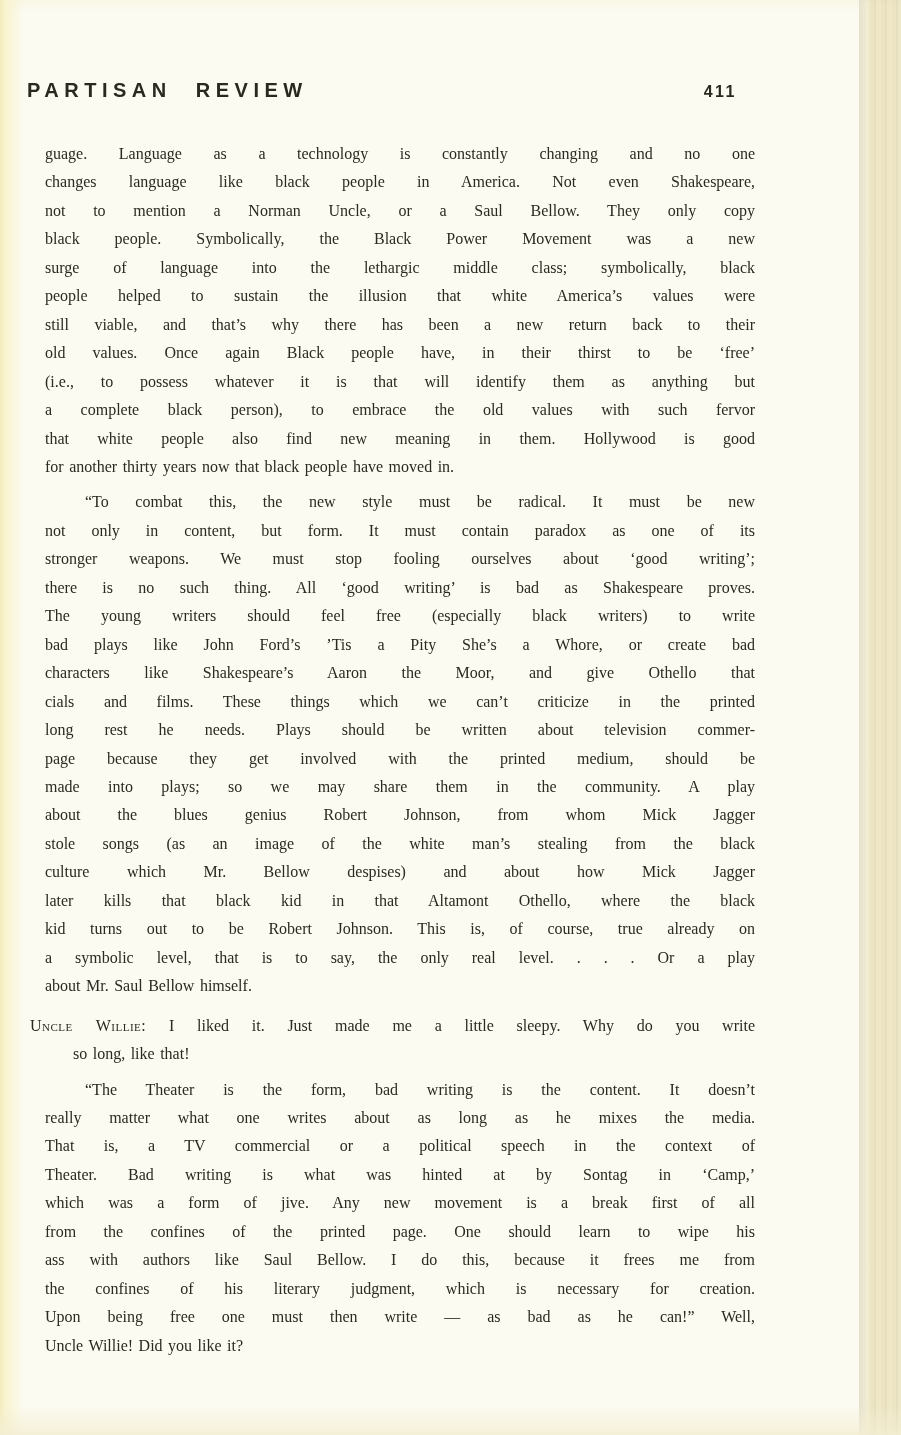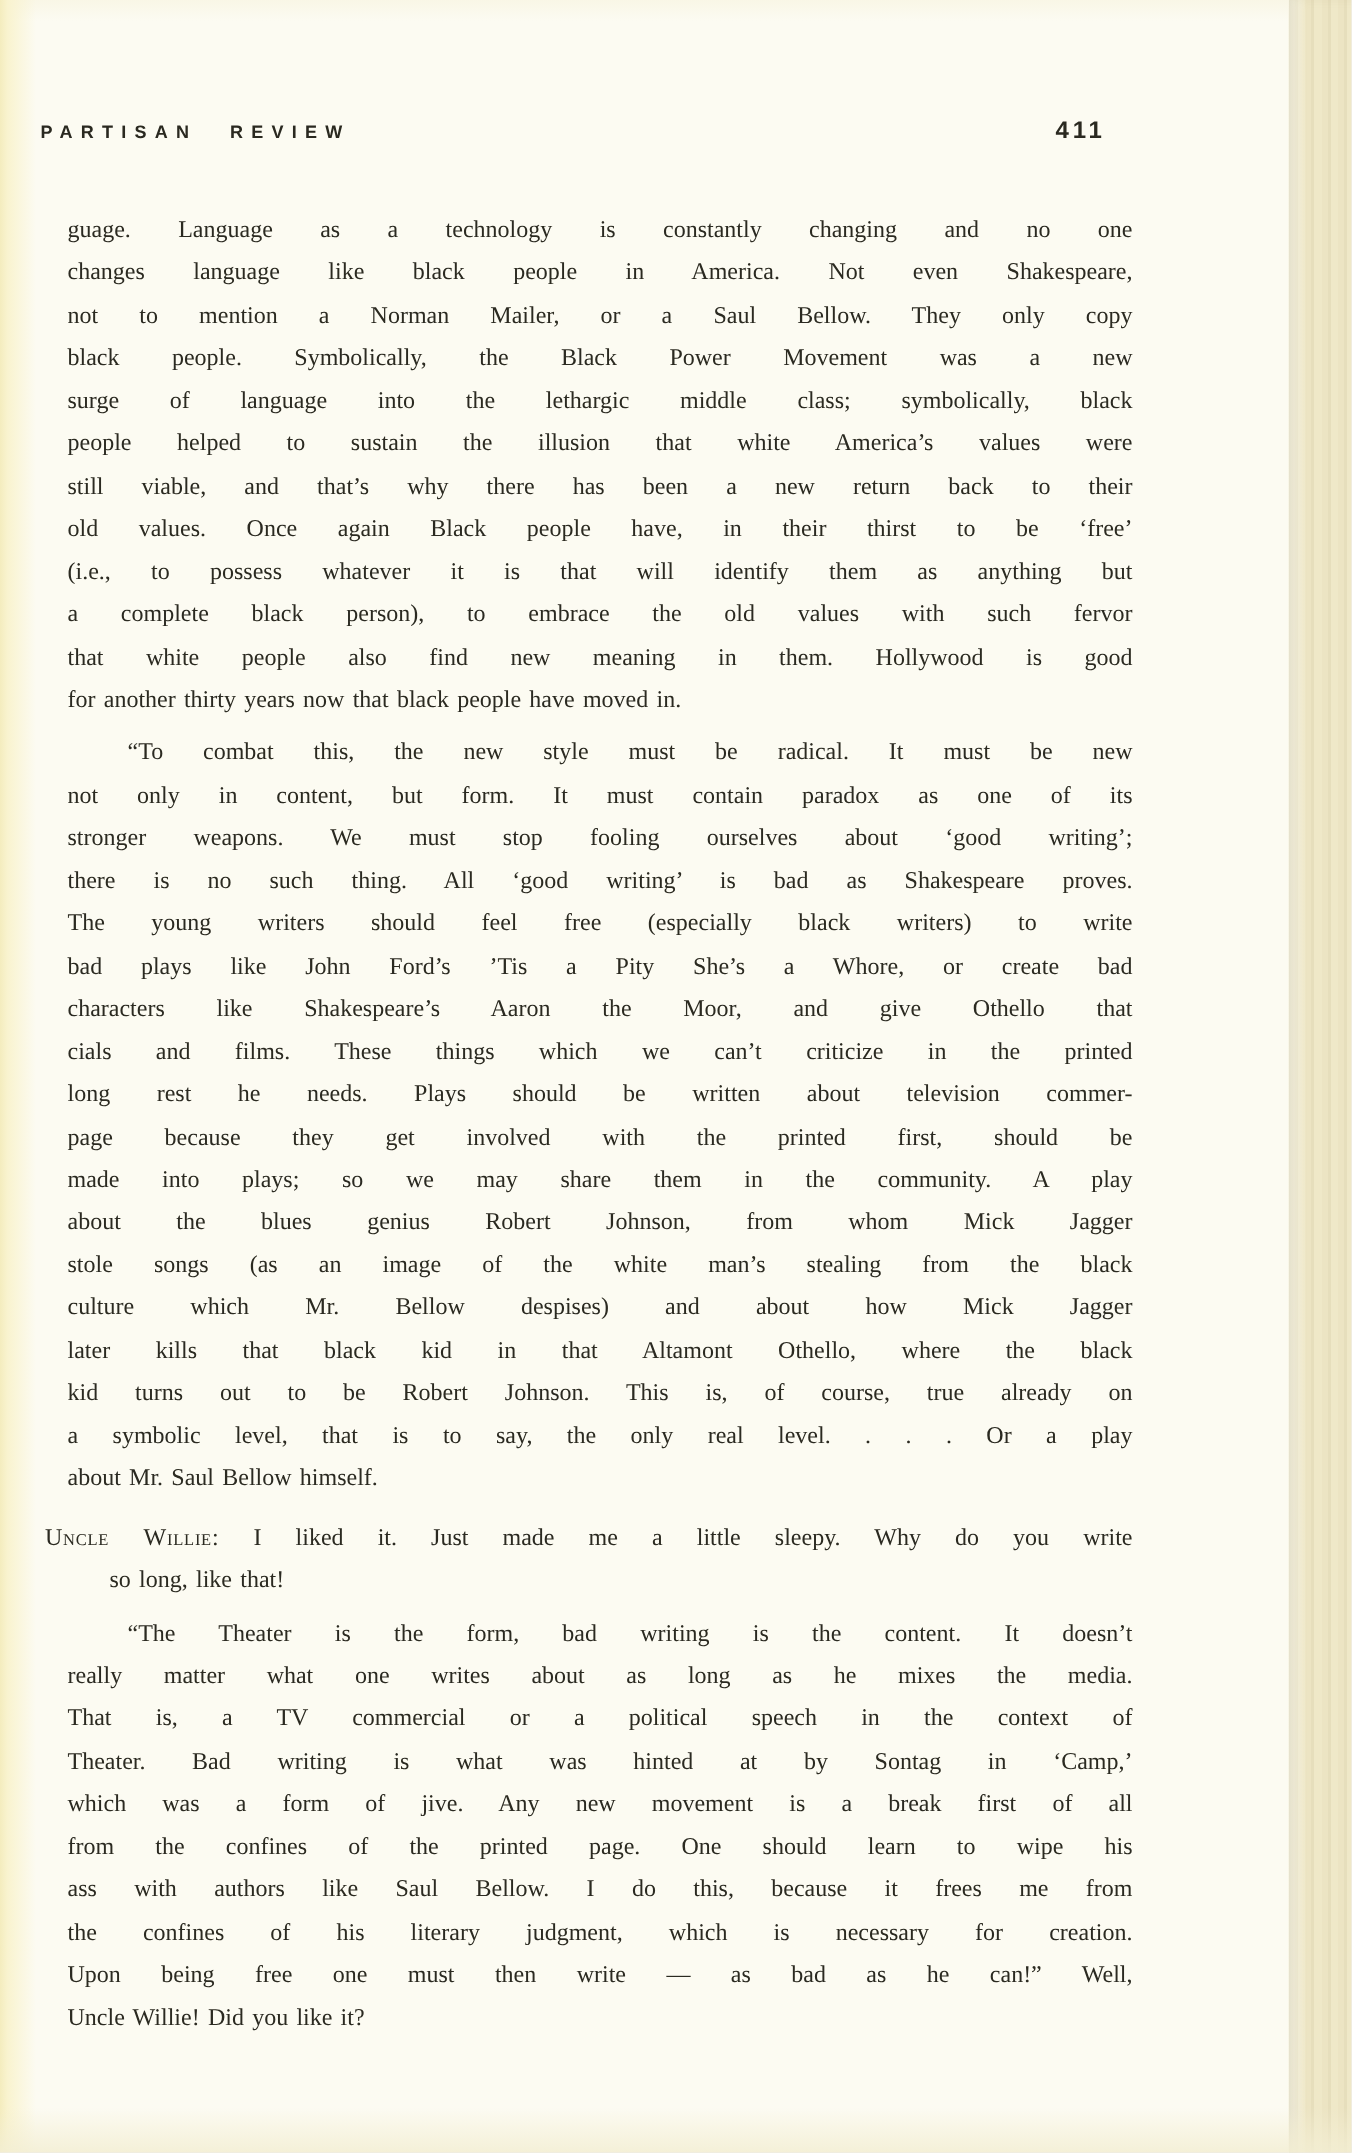--- a/index.html
+++ b/index.html
@@ -32,21 +32,21 @@
     position: absolute; left: 0; right: 0; top: 0; height: 14px;
     background: linear-gradient(180deg, rgba(246,242,218,0.5) 0%, rgba(246,242,218,0) 100%);
   }
   
   .running-head {
     position: absolute; top: 79px; left: 27px; width: 710px;
     display: flex; justify-content: space-between; align-items: baseline;
     font-family: "Liberation Sans", "DejaVu Sans", sans-serif;
     font-weight: 700; color: #2a2920;
   }
-  .journal-title { font-size: 12px; letter-spacing: 5.5px; word-spacing: 13px; }
+  .journal-title { font-size: 20px; letter-spacing: 5.5px; word-spacing: 13px; }
   .page-number  { font-size: 16px; letter-spacing: 2.5px; }
   
   .text-block {
     position: absolute; left: 45px; top: 140px; width: 710px;
     font-size: 16px; line-height: 28.45px; word-spacing: 1.5px;
   }
   .para { margin: 0; padding: 0; }
   .para + .para { margin-top: 7px; }
   .para.speech { margin-top: 11px; }
   .jline {
@@ -75,21 +75,21 @@
   <header class="running-head">
     <span class="journal-title">PARTISAN REVIEW</span>
     <span class="page-number">411</span>
   </header>
 
   <main class="text-block">
 
     <p class="para">
       <span class="jline">guage. Language as a technology is constantly changing and no one</span>
       <span class="jline">changes language like black people in America. Not even Shakespeare,</span>
-      <span class="jline">not to mention a Norman Mailer, or a Saul Bellow. They only copy</span>
+      <span class="jline">not to mention a Norman Uncle, or a Saul Bellow. They only copy</span>
       <span class="jline">black people. Symbolically, the Black Power Movement was a new</span>
       <span class="jline">surge of language into the lethargic middle class; symbolically, black</span>
       <span class="jline">people helped to sustain the illusion that white America’s values were</span>
       <span class="jline">still viable, and that’s why there has been a new return back to their</span>
       <span class="jline">old values. Once again Black people have, in their thirst to be ‘free’</span>
       <span class="jline">(i.e., to possess whatever it is that will identify them as anything but</span>
       <span class="jline">a complete black person), to embrace the old values with such fervor</span>
       <span class="jline">that white people also find new meaning in them. Hollywood is good</span>
       <span class="jline ll">for another thirty years now that black people have moved in.</span>
     </p>
@@ -97,21 +97,21 @@
     <p class="para">
       <span class="jline indent">“To combat this, the new style must be radical. It must be new</span>
       <span class="jline">not only in content, but form. It must contain paradox as one of its</span>
       <span class="jline">stronger weapons. We must stop fooling ourselves about ‘good writing’;</span>
       <span class="jline">there is no such thing. All ‘good writing’ is bad as Shakespeare proves.</span>
       <span class="jline">The young writers should feel free (especially black writers) to write</span>
       <span class="jline"><span>bad plays like John Ford’s </span><span class="ital">’Tis a Pity She’s a Whore,</span><span> or create bad</span></span>
       <span class="jline">characters like Shakespeare’s Aaron the Moor, and give Othello that</span>
       <span class="jline">cials and films. These things which we can’t criticize in the printed</span>
       <span class="jline">long rest he needs. Plays should be written about television commer-</span>
-      <span class="jline">page because they get involved with the printed first, should be</span>
+      <span class="jline">page because they get involved with the printed medium, should be</span>
       <span class="jline">made into plays; so we may share them in the community. A play</span>
       <span class="jline">about the blues genius Robert Johnson, from whom Mick Jagger</span>
       <span class="jline">stole songs (as an image of the white man’s stealing from the black</span>
       <span class="jline">culture which Mr. Bellow despises) and about how Mick Jagger</span>
       <span class="jline">later kills that black kid in that Altamont Othello, where the black</span>
       <span class="jline">kid turns out to be Robert Johnson. This is, of course, true already on</span>
       <span class="jline">a symbolic level, that is to say, the only real level. . . . Or a play</span>
       <span class="jline ll">about Mr. Saul Bellow himself.</span>
     </p>
 

